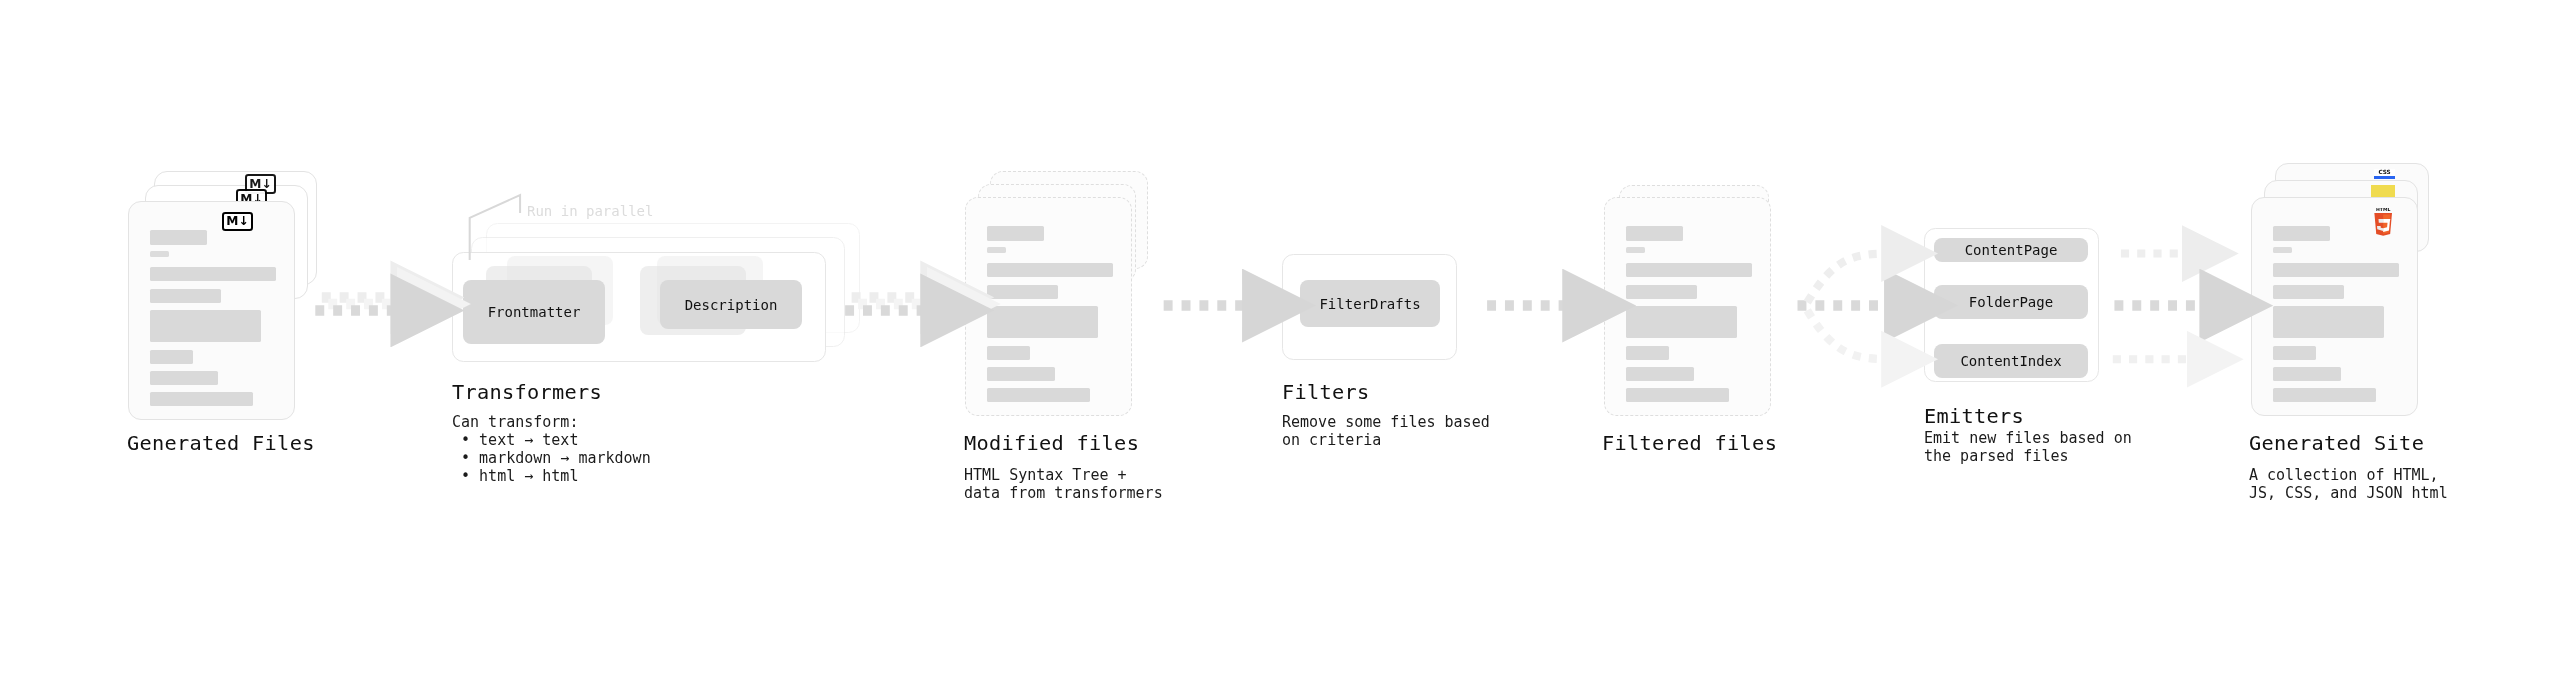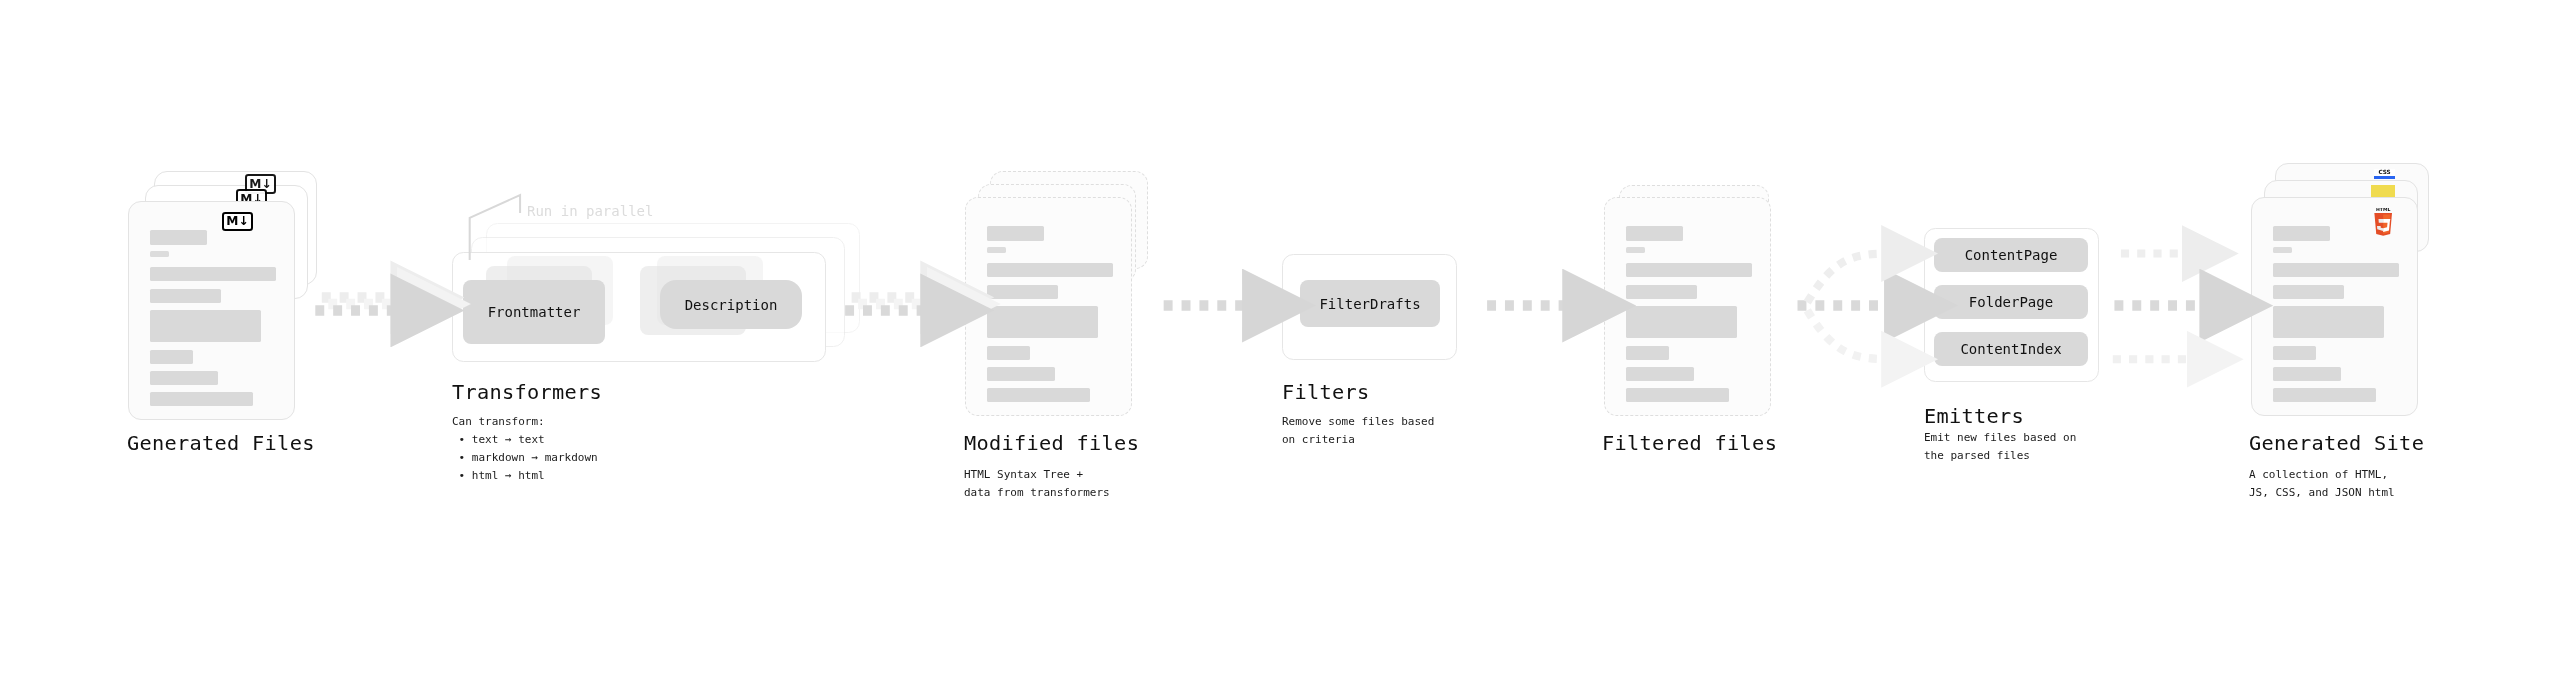--- a/index.html
+++ b/index.html
@@ -35,21 +35,21 @@
   
   .label-title {
     position: absolute;
     font-size: 20.3px;
     color: #111111;
     letter-spacing: 0.3px;
     white-space: nowrap;
   }
   .label-sub {
     position: absolute;
-    font-size: 11px;
+    font-size: 15px;
     line-height: 18px;
     color: #1b1b1b;
     white-space: pre;
   }
 
   
   .group-box {
     position: absolute;
     background: #ffffff;
     border: 1.6px solid #e6e6e6;
@@ -140,21 +140,21 @@
     <div class="runlabel" style="left:527px; top:203px;">Run in parallel</div>
 
     <div class="pill soft" style="left:507px; top:256px; width:106px; height:69px; opacity:.5;"></div>
     <div class="pill soft2" style="left:486px; top:266px; width:106px; height:69px; opacity:.6;"></div>
     <div class="pill" style="left:463px; top:280px; width:142px; height:64px;">
       <span>Frontmatter</span>
     </div>
 
     <div class="pill soft" style="left:657px; top:256px; width:106px; height:69px; opacity:.5;"></div>
     <div class="pill soft2" style="left:640px; top:266px; width:106px; height:69px; opacity:.6;"></div>
-    <div class="pill" style="left:660px; top:280px; width:142px; height:49px;border-radius:16px;">
+    <div class="pill" style="left:660px; top:280px; width:142px; height:49px;">
       <span>Description</span>
     </div>
 
     <div class="label-title" style="left:452px; top:380px;">Transformers</div>
     <div class="label-sub" style="left:452px; top:413px;">Can transform:
  • text → text
  • markdown → markdown
  • html → html</div>
   </div>
 
@@ -200,27 +200,27 @@
         <div class="bar w34"></div>
         <div class="bar w54"></div>
         <div class="bar w82"></div>
       </div>
     </div>
     <div class="label-title" style="left:1602px; top:431px;">Filtered files</div>
   </div>
 
   <div>
     <div class="group-box" style="left:1924px; top:228px; width:175px; height:154px;"></div>
-    <div class="pill" style="left:1934px; top:238px; width:154px; height:34px;">
+    <div class="pill" style="left:1934px; top:238px; width:154px; height:24px;">
       <span>ContentPage</span>
     </div>
     <div class="pill" style="left:1934px; top:285px; width:154px; height:34px;">
       <span>FolderPage</span>
     </div>
-    <div class="pill" style="left:1934px; top:332px; width:154px; height:34px;">
+    <div class="pill" style="left:1934px; top:344px; width:154px; height:34px;">
       <span>ContentIndex</span>
     </div>
     <div class="label-title" style="left:1924px; top:404px;">Emitters</div>
     <div class="label-sub" style="left:1924px; top:429px;">Emit new files based on
 the parsed files</div>
   </div>
 
   <div>
     <div class="card" style="left:2275px; top:163px; width:154px; height:89px;"></div>
     <div class="css-badge" style="left:2374px; top:169px;">

